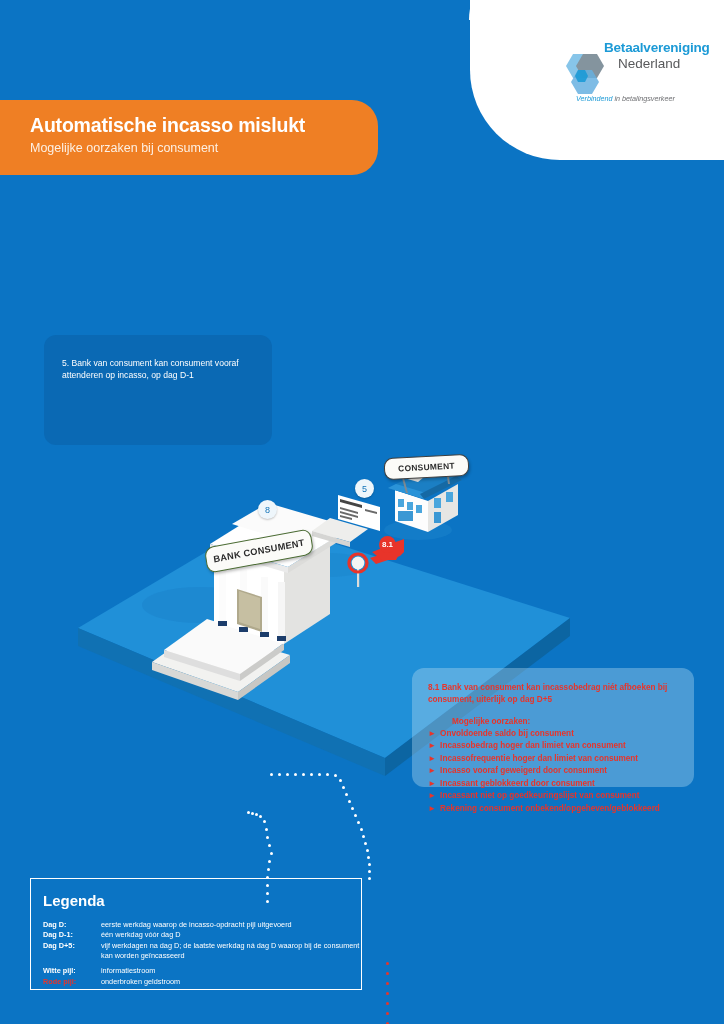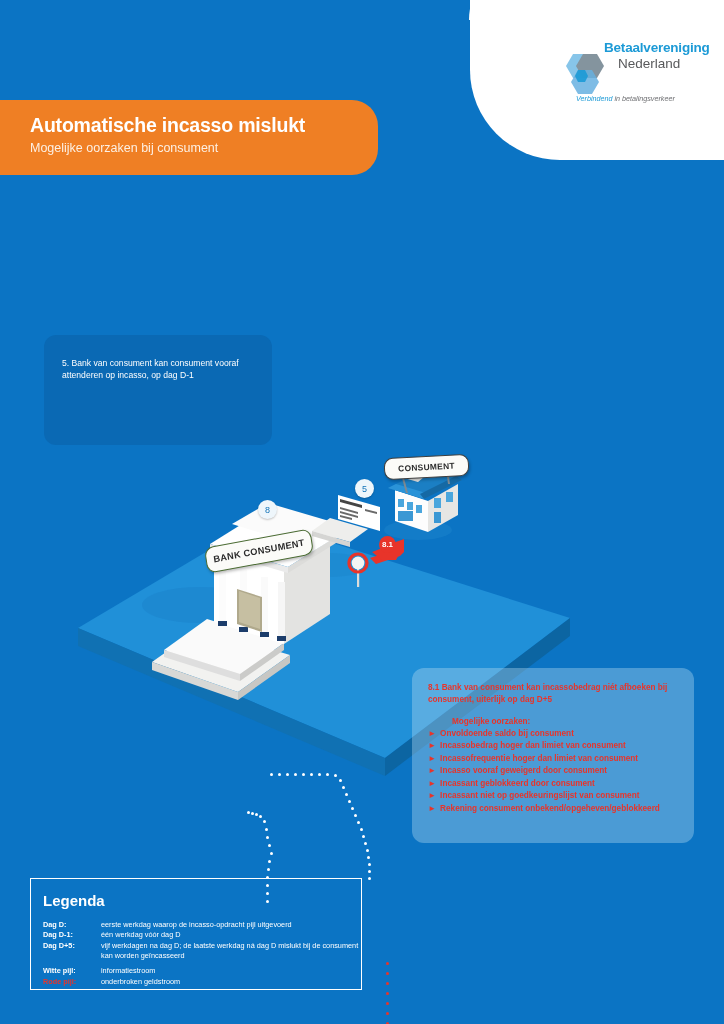--- a/index.html
+++ b/index.html
@@ -86,21 +86,21 @@
   }
   .infobox-left p {
     color: #ffffff; font-size: 8.6px; line-height: 1.42;
   }
   .infobox-left p.second { margin-top: 13px; }
 
   
   .infobox-right {
     position: absolute;
     left: 412px; top: 668px;
-    width: 282px; height: 175px;
+    width: 282px; height: 119px;
     background: rgba(173, 214, 240, 0.40);
     border-radius: 12px;
     padding: 14px 12px 0 16px;
   }
   .infobox-right .lead {
     color: #e8342a; font-size: 8.2px; line-height: 1.45; font-weight: bold;
   }
   .infobox-right .causes-title {
     color: #e8342a; font-size: 8.2px; font-weight: bold; margin-top: 11px; padding-left: 24px;
   }
@@ -403,21 +403,21 @@
           <tr>
         <td class="k">Dag D:</td>
         <td>eerste werkdag waarop de incasso-opdracht pijl uitgevoerd</td>
       </tr>
       <tr>
         <td class="k">Dag D-1:</td>
         <td>één werkdag vóór dag D</td>
       </tr>
       <tr>
         <td class="k">Dag D+5:</td>
-        <td>vijf werkdagen na dag D; de laatste werkdag ná dag D mislukt bij de consument kan worden geïncasseerd</td>
+        <td>vijf werkdagen na dag D; de laatste werkdag ná dag D waarop bij de consument kan worden geïncasseerd</td>
       </tr>
       <tr class="gap">
         <td class="k">Witte pijl:</td>
         <td>informatiestroom</td>
       </tr>
       <tr>
         <td class="k red">Rode pijl:</td>
         <td>onderbroken geldstroom</td>
       </tr>
     </tbody>

